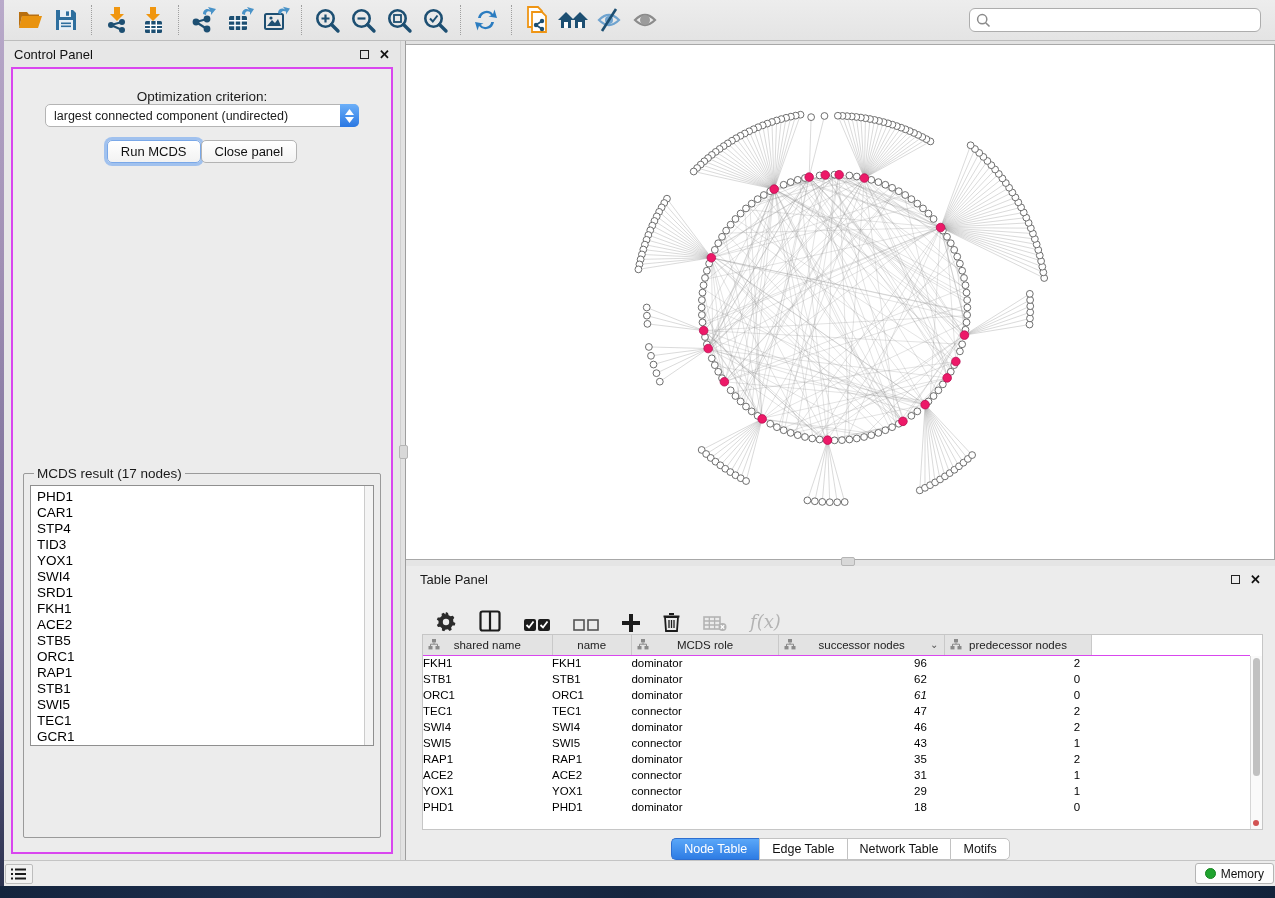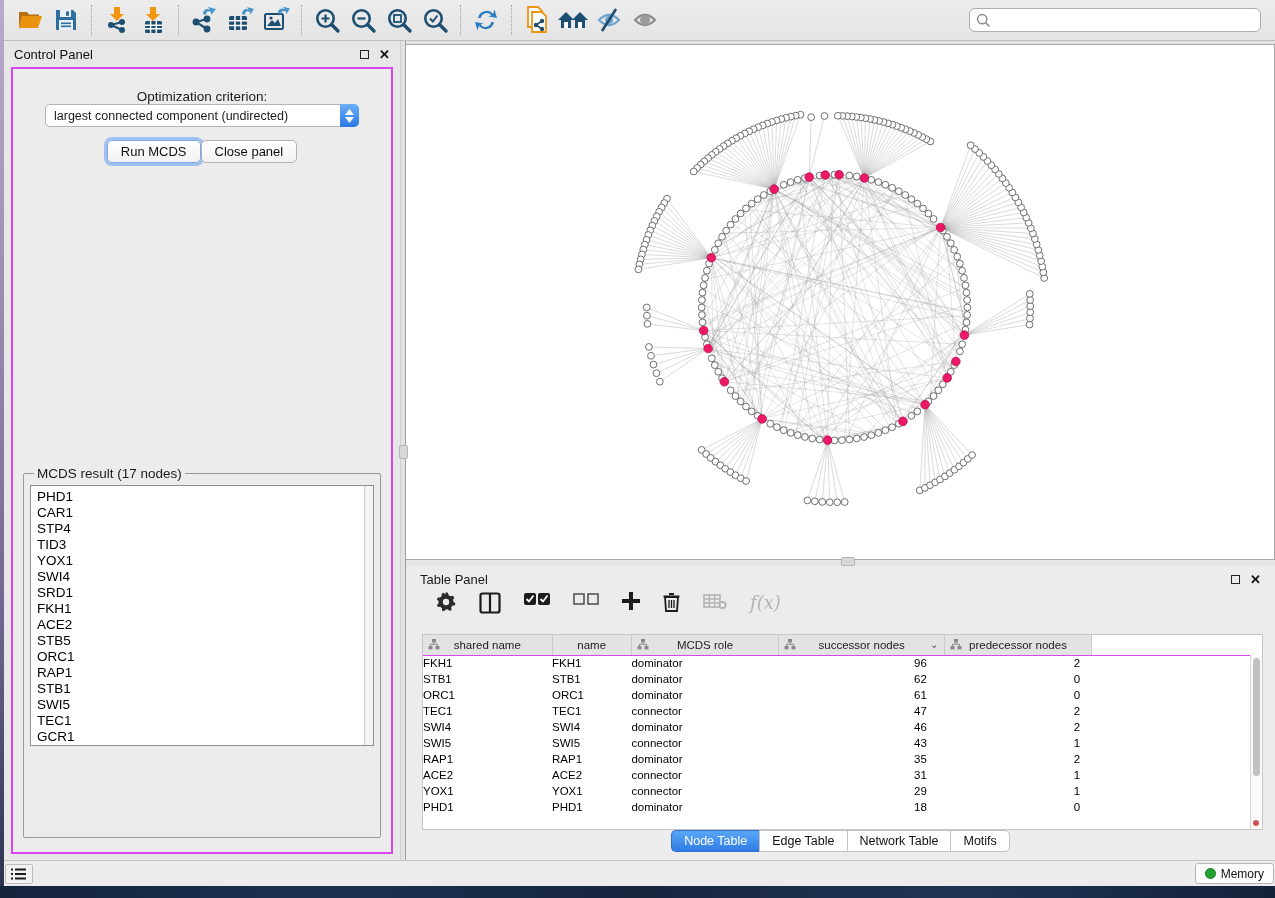--- a/index.html
+++ b/index.html
@@ -72,37 +72,37 @@
   .net-canvas { flex:1; background:#fff; overflow:hidden; }
   .net-canvas svg { display:block; }
 
   .h-splitter { height:6px; flex:0 0 6px; background:#e5e5e5; position:relative; }
   .h-splitter .grip { position:absolute; left:50%; top:-3px; width:14px; height:9px; background:#d8d8d8; border:1px solid #b5b5b5; border-radius:2px; }
 
   
   .table-panel { flex:1; background:#ececec; display:flex; flex-direction:column; min-height:0; }
   .tp-header { height:26px; display:flex; align-items:center; padding:0 14px; font-size:13px; }
   .tp-header .sp { flex:1; }
-  .tp-toolbar { height:40px; display:flex; align-items:flex-start; gap:23px; padding:0 0 0 30px; }
+  .tp-toolbar { height:40px; display:flex; align-items:flex-end; gap:23px; padding:0 0 0 30px; }
   .tp-toolbar .ticon { display:flex; align-items:center; justify-content:center; }
   .fx { font-family:"DejaVu Serif", serif; font-style:italic; font-size:18px; color:#b3b3b3; }
   .table-wrap { flex:1; margin:2px 12px 0 16px; background:#fff; border:1px solid #c6c6c6; position:relative; overflow:hidden; }
   table.node-table { border-collapse:collapse; width:calc(100% - 12px); table-layout:fixed; font-size:11.5px; }
   table.node-table th { height:20px; background:#e3e3e3; border-right:1px solid #c9c9c9; border-bottom:1px solid #d946ef;
     font-weight:400; font-size:11.5px; color:#222; position:relative; text-align:center; white-space:nowrap; }
   table.node-table th.empty { background:#fff; border-right:none; }
   table.node-table th .colicon { position:absolute; left:5px; top:4px; }
   table.node-table th .sort { position:absolute; right:6px; top:4px; color:#555; font-size:10px; }
   table.node-table td { height:16px; padding:0; white-space:nowrap; color:#000; font-size:11.5px; }
   td.cl { text-align:left; padding-left:13px; }
   td.cr { text-align:right; }
   .tbl-scroll { position:absolute; top:21px; right:0; bottom:0; width:12px; background:#fafafa; border-left:1px solid #d6d6d6; }
   .tbl-scroll .thumb { position:absolute; top:2px; left:2px; width:7px; height:118px; background:#c1c1c1; border-radius:4px; }
   .tbl-dot { position:absolute; right:3px; bottom:3px; width:6px; height:6px; border-radius:50%; background:#d25353; }
-  .bottom-tabs { height:30px; display:flex; align-items:flex-start; justify-content:center; padding-top:0; }
+  .bottom-tabs { height:30px; display:flex; align-items:flex-start; justify-content:center; padding-top:8px; }
   .btab { height:22px; padding:0 12px; display:flex; align-items:center; font-size:12.5px; background:#fff;
     border:1px solid #c2c2c2; border-right:none; color:#111; }
   .btab:first-child { border-radius:5px 0 0 5px; }
   .btab:last-child { border-right:1px solid #c2c2c2; border-radius:0 5px 5px 0; }
   .btab.sel { background:linear-gradient(#5aa7f8,#2e7ce4); color:#fff; border-color:#2e6fd0; }
 
   
   .status-bar { height:26px; flex:0 0 26px; border-top:1px solid #c4c4c4; background:#ececec; display:flex; align-items:center; padding:0 1px; }
   .sb-left { width:28px; height:20px; background:#f2f2f2; border:1px solid #bdbdbd; border-radius:2px; display:flex; align-items:center; justify-content:center; }
   .sb-sp { flex:1; }
@@ -1035,21 +1035,21 @@
                     <td class="cl">STB1</td>
                     <td class="cl">dominator</td>
                     <td class="cr" style="padding-right: 18px;">62</td>
                     <td class="cr" style="padding-right: 11px;">0</td>
                     <td></td>
                   </tr>
                   <tr>
                     <td class="cl">ORC1</td>
                     <td class="cl">ORC1</td>
                     <td class="cl">dominator</td>
-                    <td class="cr" style="padding-right: 18px;">61</td>
+                    <td class="cr" style="padding-right: 18px; font-style: italic;">61</td>
                     <td class="cr" style="padding-right: 11px;">0</td>
                     <td></td>
                   </tr>
                   <tr>
                     <td class="cl">TEC1</td>
                     <td class="cl">TEC1</td>
                     <td class="cl">connector</td>
                     <td class="cr" style="padding-right: 18px;">47</td>
                     <td class="cr" style="padding-right: 11px;">2</td>
                     <td></td>

